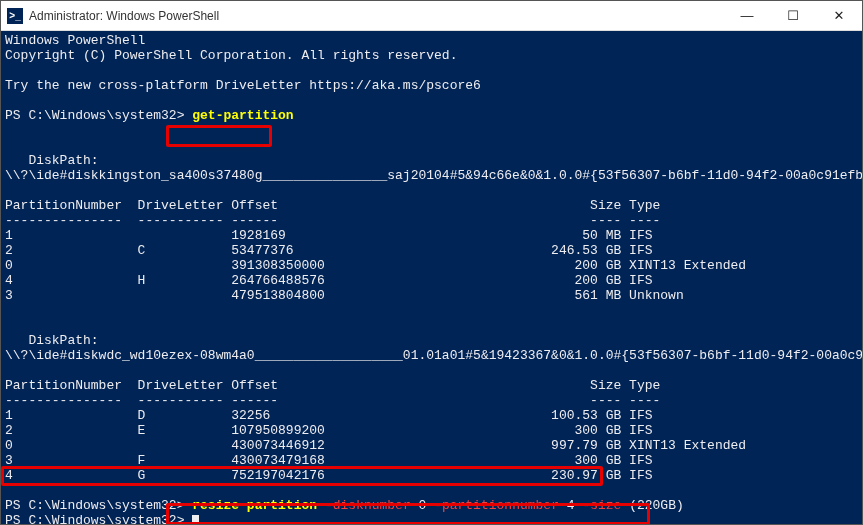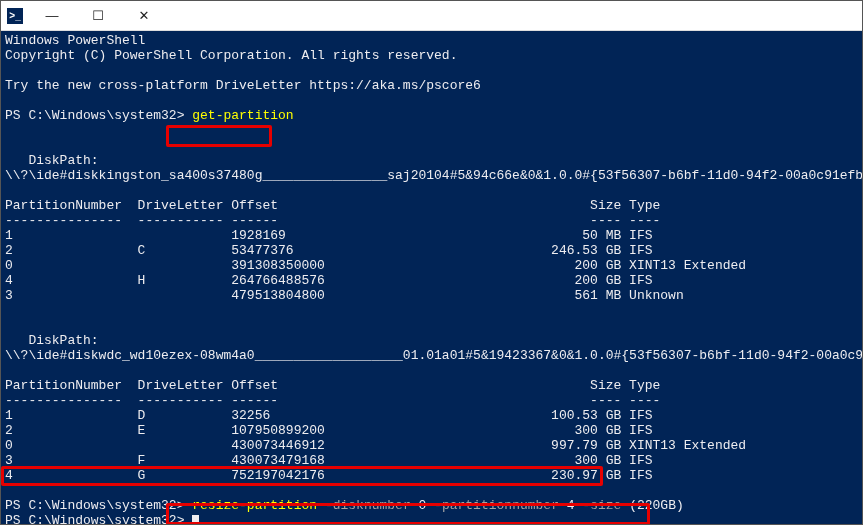--- a/index.html
+++ b/index.html
@@ -59,22 +59,22 @@
   flex: 1;
   background: #012456;
   color: #eeedf0;
   font-size: 13px;
   line-height: 15px;
   padding: 2px 4px;
   overflow: hidden;
   white-space: pre;
   position: relative;
 }
-.yellow { color: #ffff00; }
-.gray { color: #a3a3a3; }
+.yellow { color: #ffff00; font-weight: bold; }
+.gray { color: #ef4444; }
 .cursor {
   display: inline-block;
   width: 7px;
   height: 13px;
   background: #eeedf0;
   vertical-align: text-bottom;
 }
 .hlbox {
   position: absolute;
   border: 3px solid #e60000;
@@ -82,20 +82,21 @@
   pointer-events: none;
 }
 </style>
 </head>
 <body>
 
 <div class="window">
 
   <div class="titlebar">
     <span class="ps-icon">&gt;_</span>
+    <span class="title-text">Administrator: Windows PowerShell</span>
     <div class="win-controls">
       <div class="win-btn">—</div>
       <div class="win-btn">☐</div>
       <div class="win-btn">✕</div>
     </div>
   </div>
 
   <div class="terminal"><span>Windows PowerShell</span>
 <span>Copyright (C) PowerShell Corporation. All rights reserved.</span>
 

